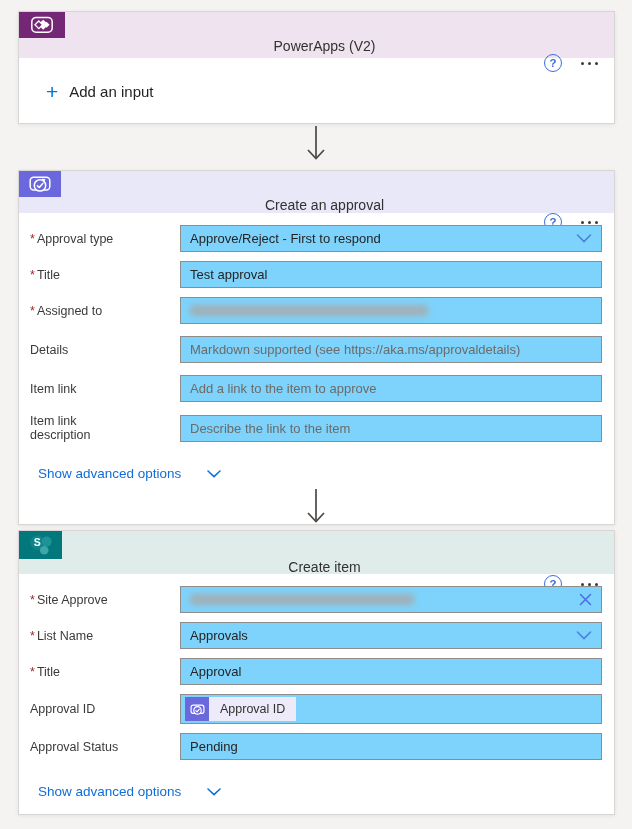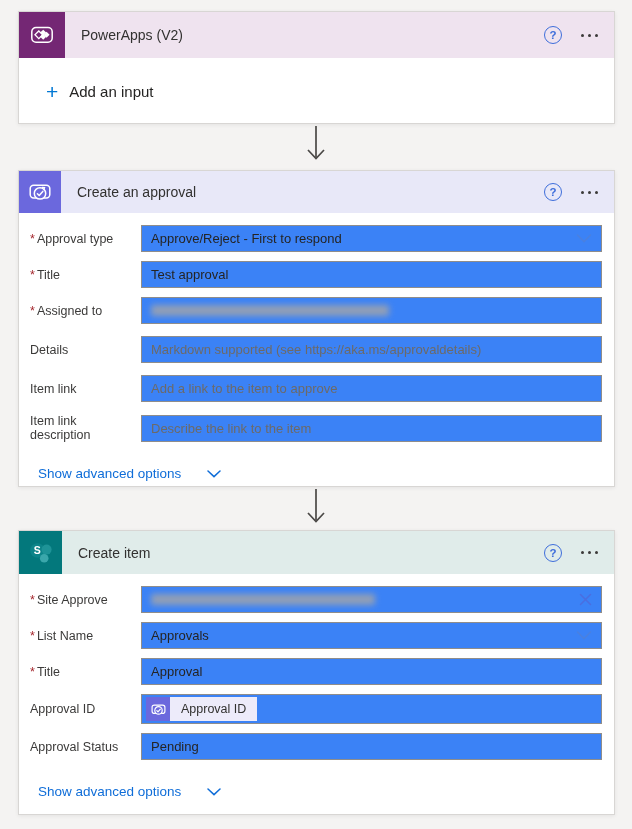--- a/index.html
+++ b/index.html
@@ -1,57 +1,57 @@
 <!DOCTYPE html>
 <html><head>
 <meta charset="utf-8">
 <style>
   * { margin:0; padding:0; box-sizing:border-box; }
   html,body { width:632px; height:829px; }
   body { font-family:"Liberation Sans", sans-serif; background:#f4f3f2; position:relative; overflow:hidden; }
 
   .card { position:absolute; left:18px; width:597px; background:#fff;
           border:1px solid #d8d6d4; box-shadow:0 1px 4px rgba(0,0,0,.07); }
-  .card-header { display:flex; align-items:center; }
+  .card-header { display:flex; align-items:center;flex-direction:column; }
   .icon-tile { align-self:stretch; flex:none; display:flex; align-items:center; justify-content:center; }
   .card-title { margin-left:16px; font-size:14px; color:#323130; }
   .header-actions { margin-left:auto; display:flex; align-items:center; gap:19px; padding-right:16px; }
   .help-badge { width:18px; height:18px; border:1.5px solid #3e6edb; border-radius:50%;
                 color:#3e6edb; font-size:11.5px; font-weight:bold; display:flex;
                 align-items:center; justify-content:center; cursor:pointer; }
   .dots { display:flex; gap:4px; cursor:pointer; padding:4px 0; }
   .dots i { width:3px; height:3px; background:#3b3a39; border-radius:50%; }
 
   
   #card-trigger { top:11px; height:113px; }
   #card-trigger .card-header { height:46px; background:#efe3ef; }
   #card-trigger .icon-tile { width:46px; background:#742774; }
   #card-trigger .card-body { height:67px; display:flex; align-items:center; padding-left:27px; }
   .add-input-btn { display:flex; align-items:center; background:none; border:none;
                    font-family:inherit; cursor:pointer; }
   .add-input-btn .plus { color:#0078d4; font-size:21px; font-weight:400; margin-right:11px; line-height:1; }
   .add-input-btn .add-label { font-size:15px; color:#252423;text-align:center; }
 
   
-  #card-approval { top:170px; height:317px; }
+  #card-approval { top:170px; height:355px; }
   #card-approval .card-header { height:42px; background:#e8e8f8; }
   #card-approval .icon-tile { width:42px; background:#6b68dd; }
 
   
   #card-sp { top:530px; height:285px; }
   #card-sp .card-header { height:43px; background:#e0ecea; }
   #card-sp .icon-tile { width:43px; background:#03787c; }
 
   .card-body.form { padding:12px 12px 0 11px; }
   .row { display:flex; align-items:center; margin-bottom:9px; }
   .row.tall { margin-bottom:12px; }
   .row .lab { width:111px; flex:none; font-size:12.5px; color:#3b3a39; padding-right:6px; }
   .req { color:#a4262c; margin-right:2px; }
-  .field { flex:1; height:27px; border:1px solid #8f8d8b; background:#3b82f6;
-           display:flex; align-items:center; padding:0 9px; font-size:13px; color:#252423; }
+  .field { flex:1; height:27px; border:1px solid #8f8d8b; background:#7dd3fc;
+           display:flex; align-items:center; padding:0 9px; font-size:13px; color:#252423;margin-left:39px; }
   input.field { font-family:inherit; outline:none; width:100%; }
   input.field::placeholder { color:#6d6a67; opacity:1; }
   .field.dropdown { justify-content:space-between; cursor:pointer; }
   .field .chev { flex:none; margin-left:8px; }
   .blurbar { height:11px; width:238px; border-radius:2px; background:#a9a7a5; filter:blur(3px); opacity:.8; }
   .clear-x { margin-left:auto; cursor:pointer; display:flex; align-items:center; }
 
   .field.token-host { height:30px; padding:2px 4px; }
   .pill { display:flex; align-items:center; background:#edebfa; height:24px; cursor:pointer; }
   .pill .pill-ic { width:24px; height:24px; background:#6b68dd; flex:none;

